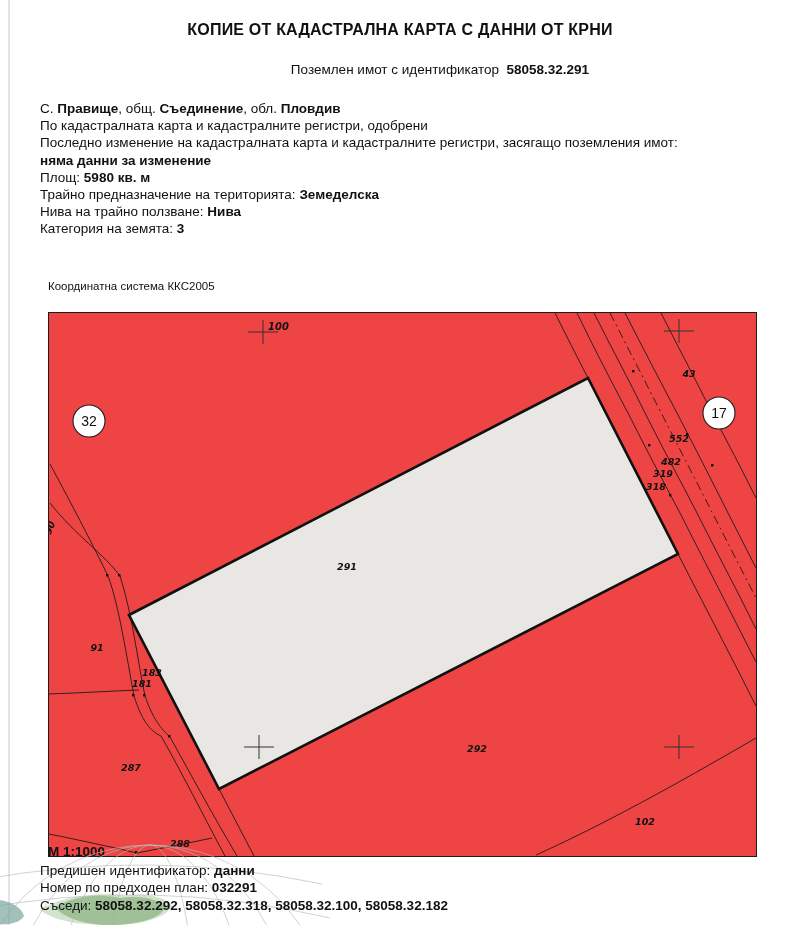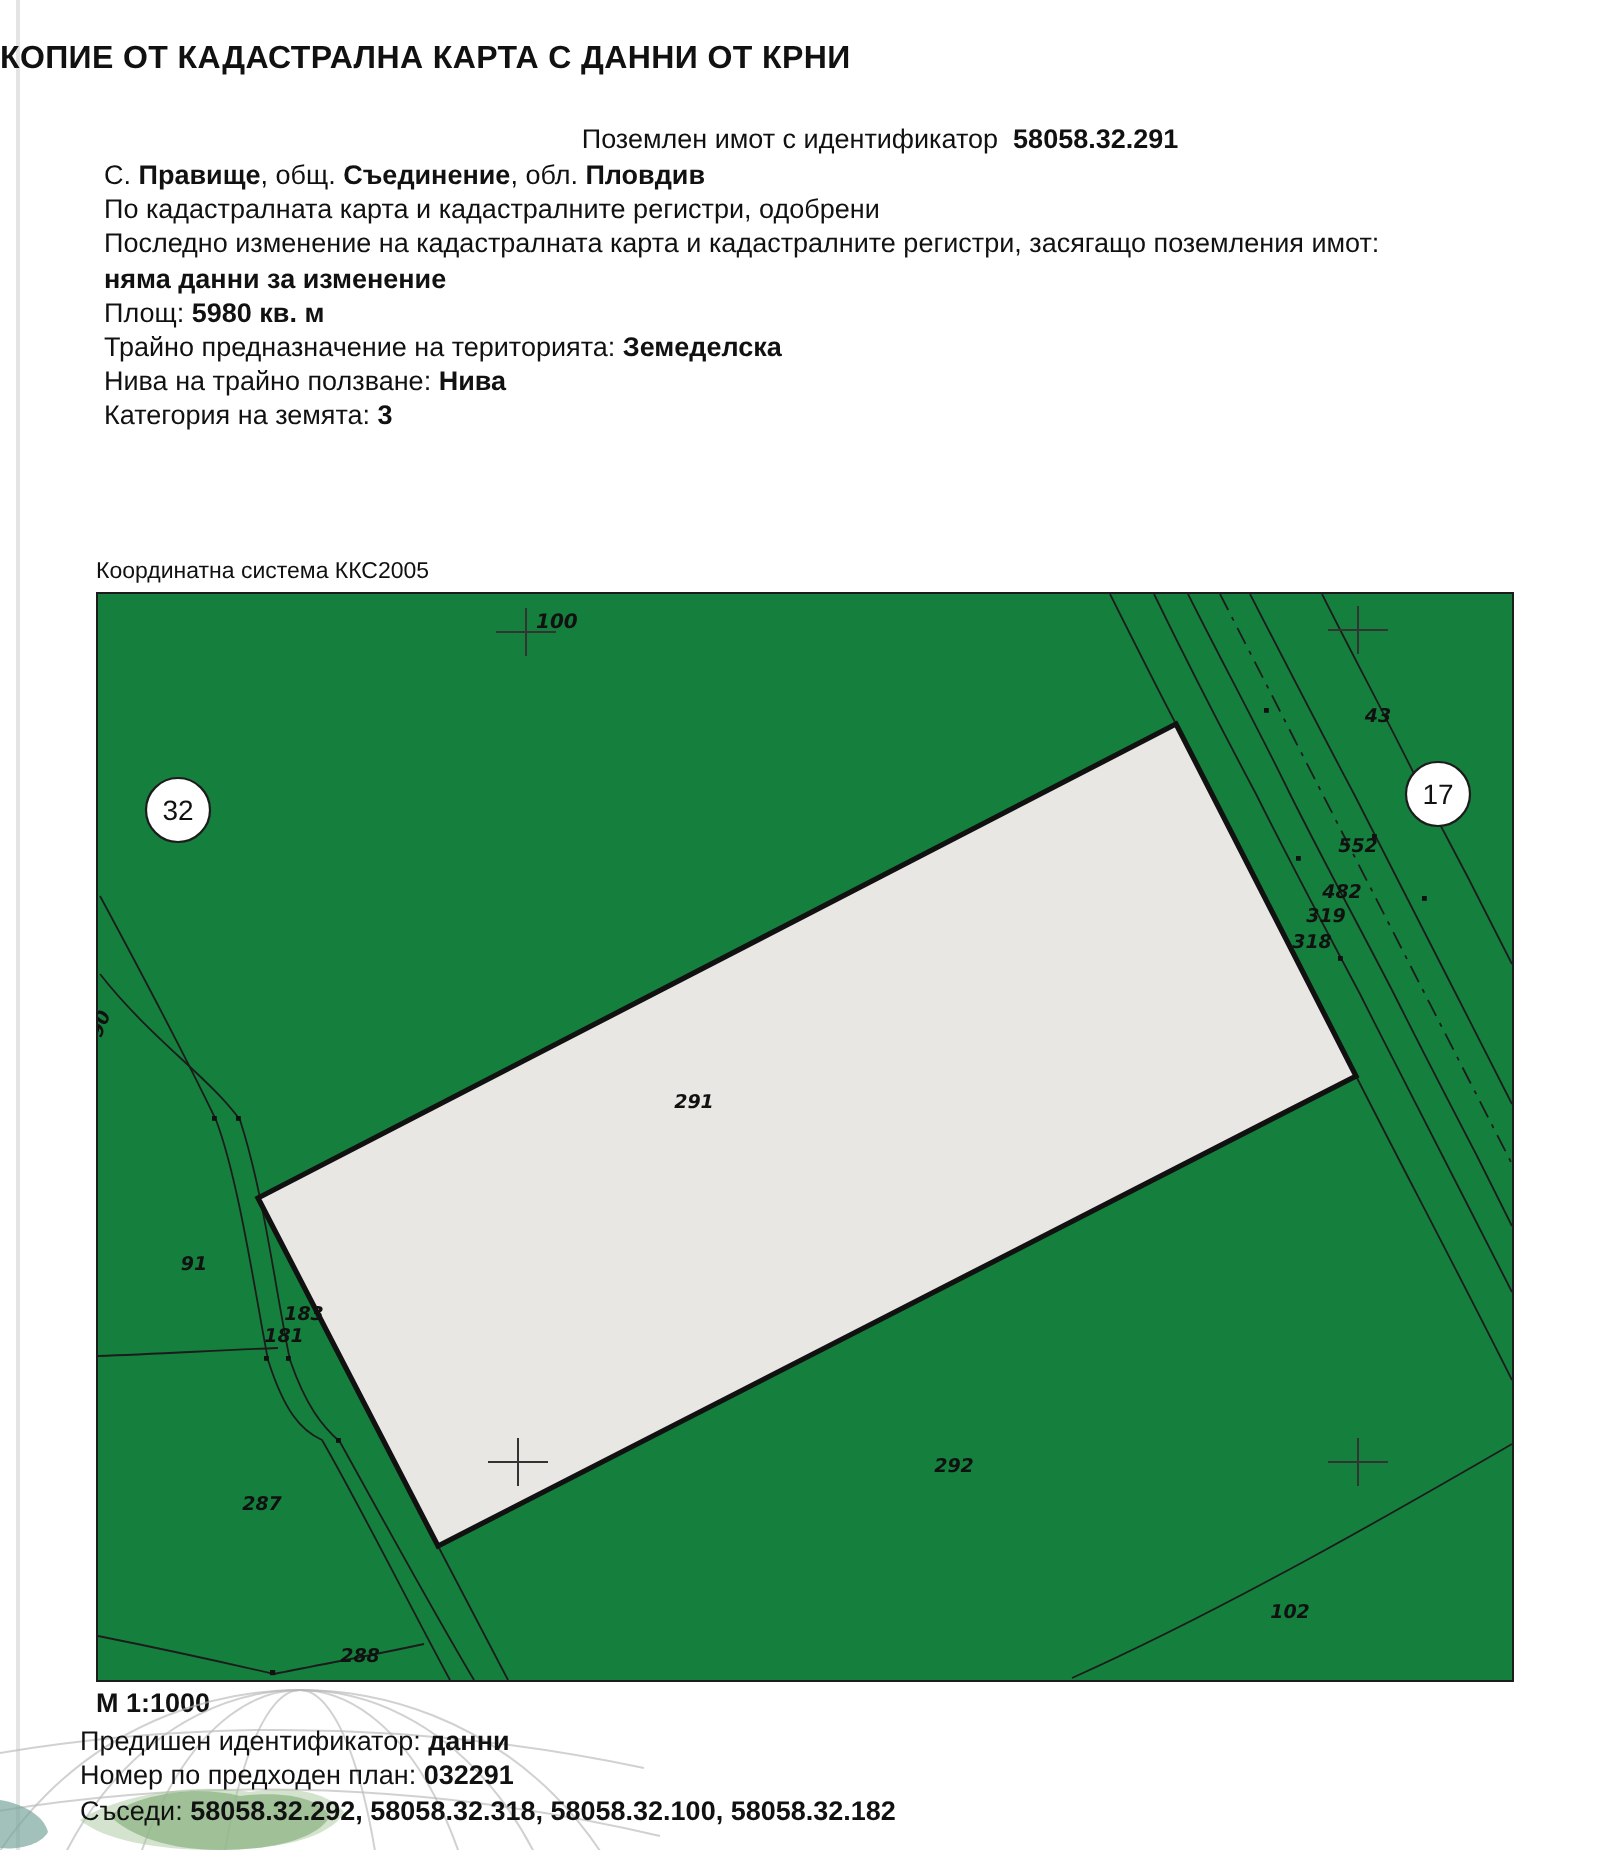--- a/index.html
+++ b/index.html
@@ -1,27 +1,27 @@
 <!DOCTYPE html>
 <html><head>
 <meta charset="utf-8">
 <style>
   html,body{margin:0;padding:0;background:#ffffff;}
   body{position:relative;width:800px;height:925px;overflow:hidden;
        font-family:"Liberation Sans",sans-serif;color:#111;}
   .scanline{position:absolute;left:8px;top:0;width:2px;height:925px;background:#d9d9d9;opacity:.7;}
-  .title{position:absolute;top:21px;left:0;width:800px;
+  .title{position:absolute;top:21px;left:0;width:800px;text-align:center;
          font-size:16px;font-weight:bold;letter-spacing:.2px;}
   .subtitle{position:absolute;top:62px;left:0;width:800px;text-align:center;font-size:13.5px;padding-left:40px;}
   .subtitle .v{font-weight:bold;}
-  .info{position:absolute;left:40px;top:79px;width:740px;font-size:13.5px;line-height:17.2px;margin-left:12px;}
+  .info{position:absolute;left:40px;top:100px;width:740px;font-size:13.5px;line-height:17.2px;}
   .v{font-weight:bold;}
   .coordsys{position:absolute;left:48px;top:280px;font-size:11.5px;}
-  .mapframe{position:absolute;left:48px;top:296px;width:707px;height:543px;
-            border:1.5px solid #1c1c1c;background:#15803d;}
+  .mapframe{position:absolute;left:48px;top:312px;width:707px;height:543px;
+            border:1.5px solid #1c1c1c;background:#ef4444;}
   .mapframe svg{display:block;}
   .scale{position:absolute;left:48px;top:844px;width:707px;text-align:left;
          font-size:13.5px;font-weight:bold;}
   .footer{position:absolute;left:40px;top:862px;width:740px;font-size:13.5px;
           line-height:17.3px;z-index:2;}
   .watermark{position:absolute;left:0;top:838px;z-index:1;}
   
   .thin{fill:none;stroke:#1c1c1c;stroke-width:0.9;}
   .dashdot{fill:none;stroke:#1c1c1c;stroke-width:0.9;stroke-dasharray:9 4 2 4;}
   .parcel{stroke:#111;stroke-width:2.6;stroke-linejoin:miter;}

